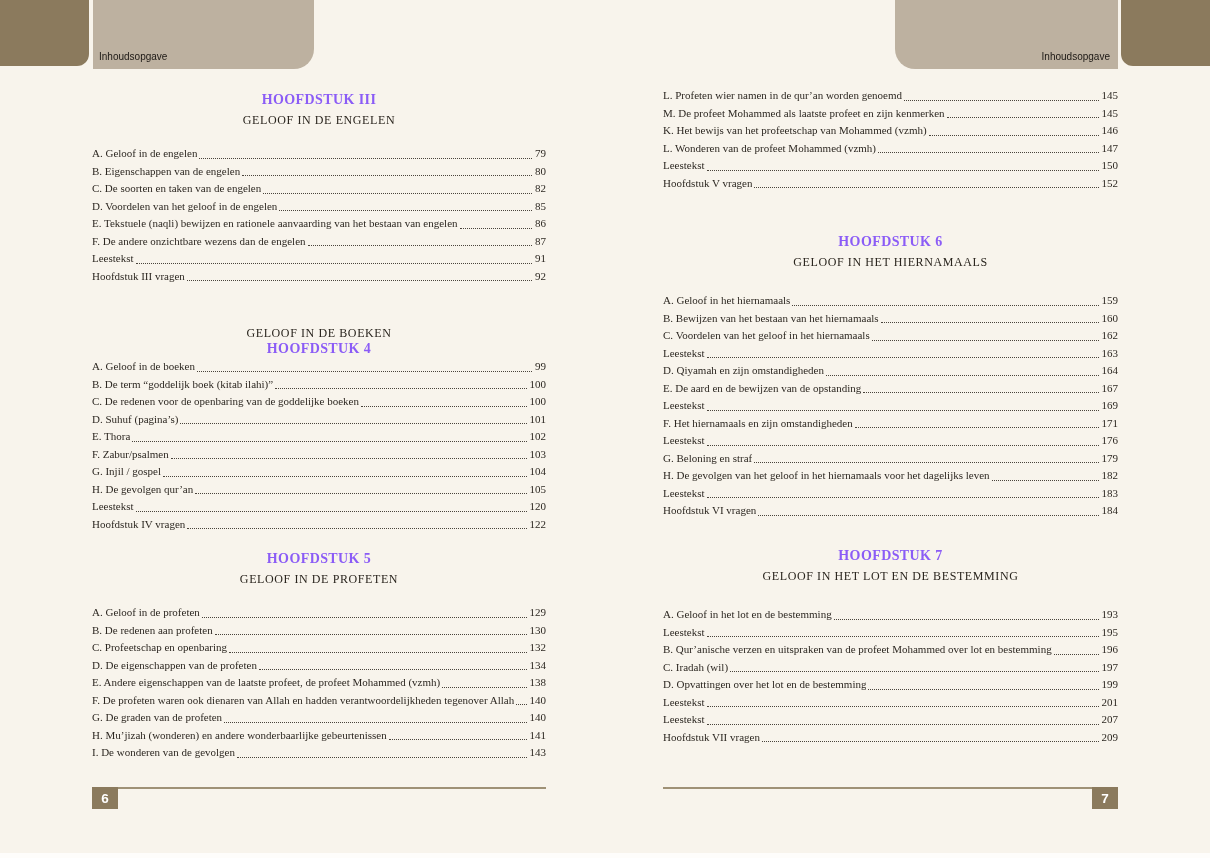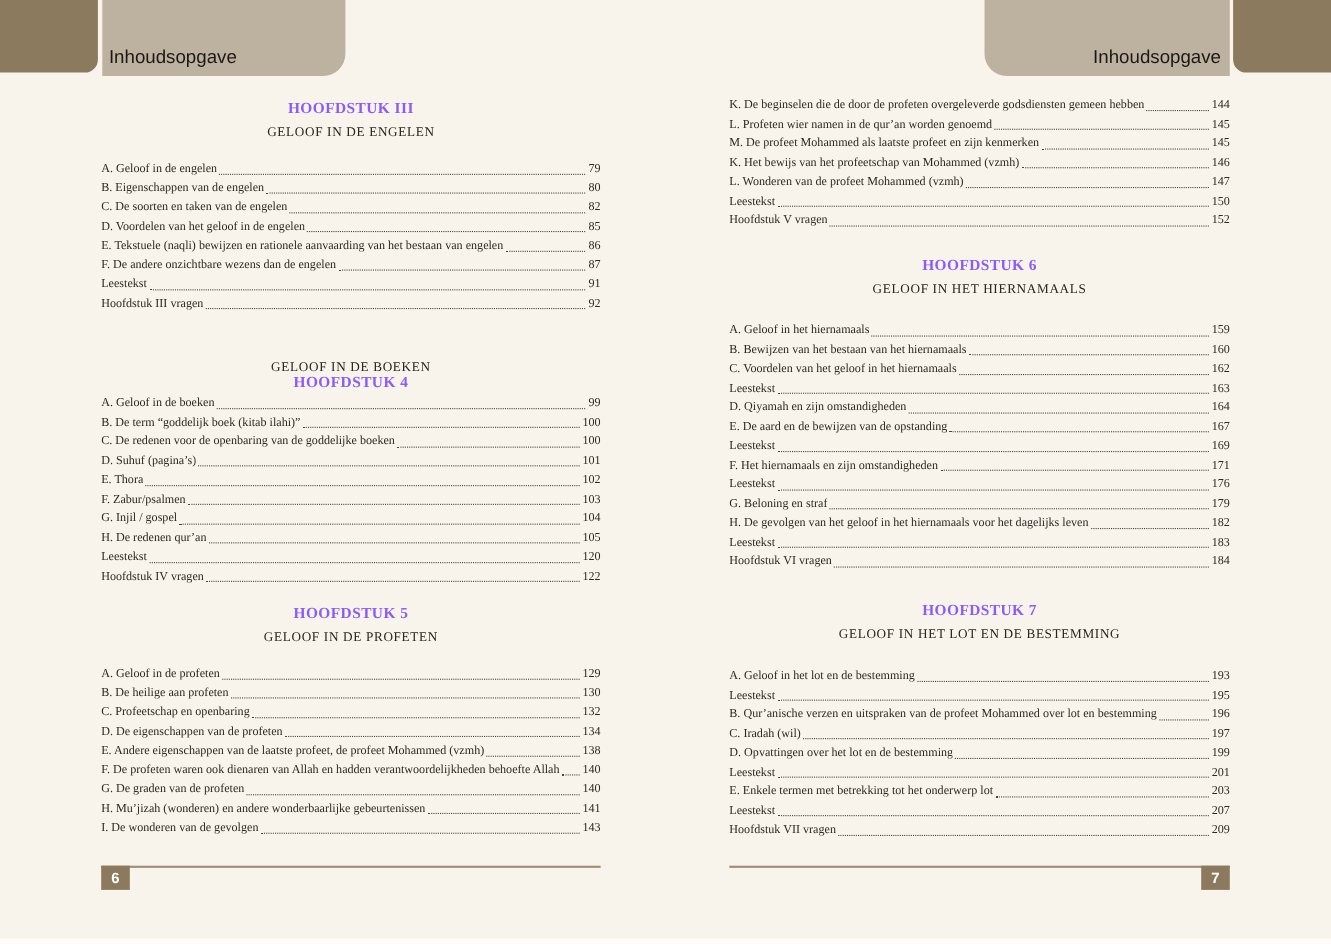--- a/index.html
+++ b/index.html
@@ -15,21 +15,21 @@
     position:absolute; top:0; height:66px; width:89px;
     background: var(--accent-dark, #8b7a5d);
   }
   .hdr-dark.left  { left:0;  border-radius:0 0 12px 0; }
   .hdr-dark.right { right:0; border-radius:0 0 0 12px; }
   .hdr-tab {
     position:absolute; top:0; height:62px; width:215px;
     background: var(--accent-tan, #bdb1a0);
     display:flex; align-items:flex-end;
     font-family:"Liberation Sans", sans-serif;
-    font-size:17px; color:#1c1814;
+    font-size:10px; color:#1c1814;
   }
   .hdr-tab.left  { left:93px;  border-radius:0 0 20px 0; padding:0 0 7px 6px; }
   .hdr-tab.rightside { left:auto; right:92px; border-radius:0 0 0 20px;
     justify-content:flex-end; padding:0 8px 7px 0; }
   
   .page { position:absolute; top:0; height:858px; }
   .page-left  { left:92px;  width:454px; }
   .page-right { left:663px; width:455px; }
   .section { position:absolute; left:0; right:0; }
   .chapter-title {
@@ -168,21 +168,21 @@
             <span class="label">F. Zabur/psalmen</span>
             <span class="dots"></span>
             <span class="pagenum">103</span>
           </div>
           <div class="toc-entry">
             <span class="label">G. Injil / gospel</span>
             <span class="dots"></span>
             <span class="pagenum">104</span>
           </div>
           <div class="toc-entry">
-            <span class="label">H. De redenen qur’an</span>
+            <span class="label">H. De gevolgen qur’an</span>
             <span class="dots"></span>
             <span class="pagenum">105</span>
           </div>
           <div class="toc-entry">
             <span class="label">Leestekst</span>
             <span class="dots"></span>
             <span class="pagenum">120</span>
           </div>
           <div class="toc-entry">
             <span class="label">Hoofdstuk IV vragen</span>
@@ -194,41 +194,41 @@
       <div class="section" style="top: 551px;">
         <div class="chapter-title" style="top: 0px;">HOOFDSTUK 5</div>
         <div class="chapter-subtitle" style="top: 20px;">GELOOF IN DE PROFETEN</div>
         <div class="entries" style="top: 53px;">
           <div class="toc-entry">
             <span class="label">A. Geloof in de profeten</span>
             <span class="dots"></span>
             <span class="pagenum">129</span>
           </div>
           <div class="toc-entry">
-            <span class="label">B. De heilige aan profeten</span>
+            <span class="label">B. De redenen aan profeten</span>
             <span class="dots"></span>
             <span class="pagenum">130</span>
           </div>
           <div class="toc-entry">
             <span class="label">C. Profeetschap en openbaring</span>
             <span class="dots"></span>
             <span class="pagenum">132</span>
           </div>
           <div class="toc-entry">
             <span class="label">D. De eigenschappen van de profeten</span>
             <span class="dots"></span>
             <span class="pagenum">134</span>
           </div>
           <div class="toc-entry">
             <span class="label">E. Andere eigenschappen van de laatste profeet, de profeet Mohammed (vzmh)</span>
             <span class="dots"></span>
             <span class="pagenum">138</span>
           </div>
           <div class="toc-entry">
-            <span class="label">F. De profeten waren ook dienaren van Allah en hadden verantwoordelijkheden behoefte Allah</span>
+            <span class="label">F. De profeten waren ook dienaren van Allah en hadden verantwoordelijkheden tegenover Allah</span>
             <span class="dots"></span>
             <span class="pagenum">140</span>
           </div>
           <div class="toc-entry">
             <span class="label">G. De graden van de profeten</span>
             <span class="dots"></span>
             <span class="pagenum">140</span>
           </div>
           <div class="toc-entry">
             <span class="label">H. Mu’jizah (wonderen) en andere wonderbaarlijke gebeurtenissen</span>
@@ -240,25 +240,20 @@
             <span class="dots"></span>
             <span class="pagenum">143</span>
           </div>
         </div>
       </div>
     </div>
   <div class="page page-right" id="page-right">
       <div class="section" style="top: 87px;">
         <div class="entries" style="top: 0px;">
           <div class="toc-entry">
-            <span class="label">K. De beginselen die de door de profeten overgeleverde godsdiensten gemeen hebben</span>
-            <span class="dots"></span>
-            <span class="pagenum">144</span>
-          </div>
-          <div class="toc-entry">
             <span class="label">L. Profeten wier namen in de qur’an worden genoemd</span>
             <span class="dots"></span>
             <span class="pagenum">145</span>
           </div>
           <div class="toc-entry">
             <span class="label">M. De profeet Mohammed als laatste profeet en zijn kenmerken</span>
             <span class="dots"></span>
             <span class="pagenum">145</span>
           </div>
           <div class="toc-entry">
@@ -382,25 +377,20 @@
             <span class="label">D. Opvattingen over het lot en de bestemming</span>
             <span class="dots"></span>
             <span class="pagenum">199</span>
           </div>
           <div class="toc-entry">
             <span class="label">Leestekst</span>
             <span class="dots"></span>
             <span class="pagenum">201</span>
           </div>
           <div class="toc-entry">
-            <span class="label">E. Enkele termen met betrekking tot het onderwerp lot</span>
-            <span class="dots"></span>
-            <span class="pagenum">203</span>
-          </div>
-          <div class="toc-entry">
             <span class="label">Leestekst</span>
             <span class="dots"></span>
             <span class="pagenum">207</span>
           </div>
           <div class="toc-entry">
             <span class="label">Hoofdstuk VII vragen</span>
             <span class="dots"></span>
             <span class="pagenum">209</span>
           </div>
         </div>

